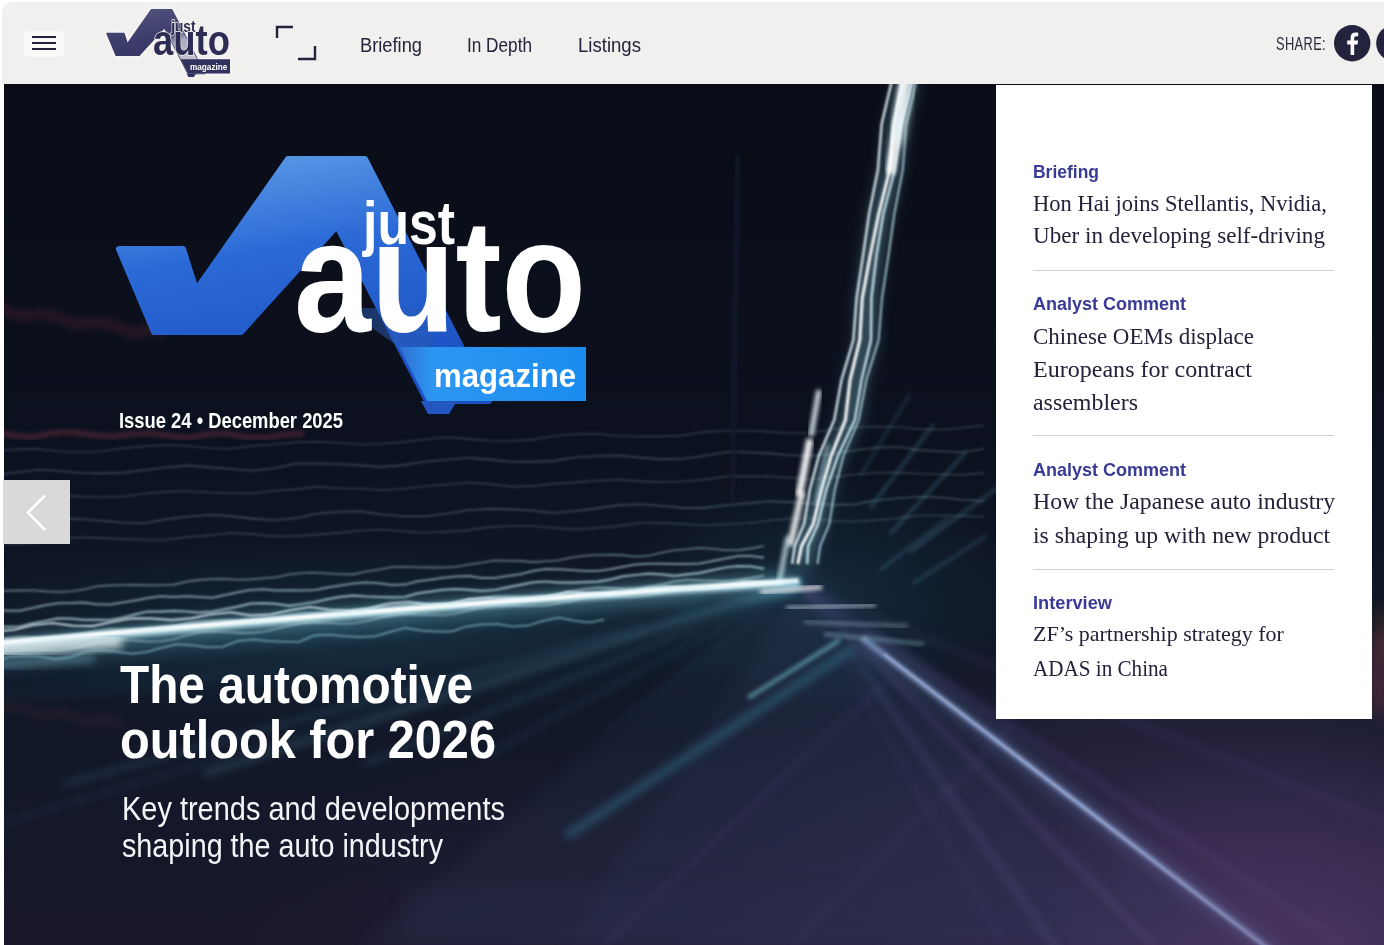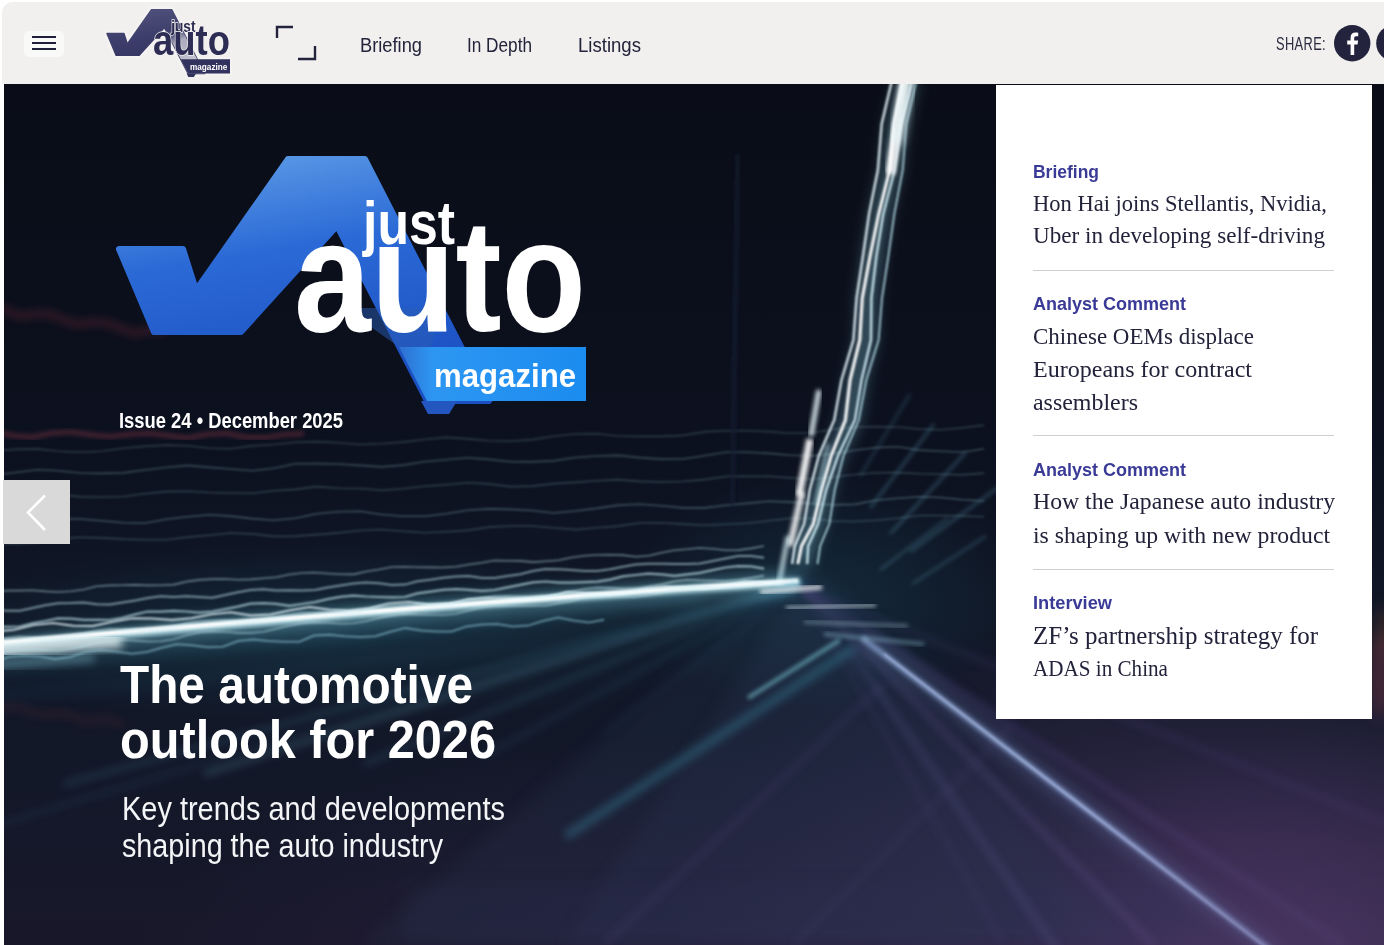--- a/index.html
+++ b/index.html
@@ -153,21 +153,21 @@
 <div id="lb2" style="position:absolute;left:1033px;top:293.8px;font-family:'Liberation Sans',sans-serif;font-size:19px;font-weight:bold;color:#3a3a97;line-height:1;white-space:nowrap;letter-spacing:0;transform:scaleX(0.9472);transform-origin:0 0">Analyst Comment</div>
 <div id="t2a" style="position:absolute;left:1033px;top:324.5px;font-family:'Liberation Serif',serif;font-size:23.5px;font-weight:normal;color:#22223a;line-height:1;white-space:nowrap;letter-spacing:0;transform:scaleX(0.9786);transform-origin:0 0">Chinese OEMs displace</div>
 <div id="t2b" style="position:absolute;left:1033px;top:357.6px;font-family:'Liberation Serif',serif;font-size:23.5px;font-weight:normal;color:#22223a;line-height:1;white-space:nowrap;letter-spacing:0;transform:scaleX(1.0233);transform-origin:0 0">Europeans for contract</div>
 <div id="t2c" style="position:absolute;left:1033px;top:390.8px;font-family:'Liberation Serif',serif;font-size:23.5px;font-weight:normal;color:#22223a;line-height:1;white-space:nowrap;letter-spacing:0;transform:scaleX(1.0182);transform-origin:0 0">assemblers</div>
 <div style="position:absolute;left:1033px;top:435px;width:301px;height:1px;background:#d0d0d0"></div>
 <div id="lb3" style="position:absolute;left:1033px;top:460.0px;font-family:'Liberation Sans',sans-serif;font-size:19px;font-weight:bold;color:#3a3a97;line-height:1;white-space:nowrap;letter-spacing:0;transform:scaleX(0.9472);transform-origin:0 0">Analyst Comment</div>
 <div id="t3a" style="position:absolute;left:1033px;top:490.4px;font-family:'Liberation Serif',serif;font-size:23.5px;font-weight:normal;color:#22223a;line-height:1;white-space:nowrap;letter-spacing:0;transform:scaleX(1.0104);transform-origin:0 0">How the Japanese auto industry</div>
 <div id="t3b" style="position:absolute;left:1033px;top:523.5px;font-family:'Liberation Serif',serif;font-size:23.5px;font-weight:normal;color:#22223a;line-height:1;white-space:nowrap;letter-spacing:0;transform:scaleX(1.0089);transform-origin:0 0">is shaping up with new product</div>
 <div style="position:absolute;left:1033px;top:568.5px;width:301px;height:1px;background:#d0d0d0"></div>
 <div id="lb4" style="position:absolute;left:1033px;top:592.9px;font-family:'Liberation Sans',sans-serif;font-size:19px;font-weight:bold;color:#3a3a97;line-height:1;white-space:nowrap;letter-spacing:0;transform:scaleX(0.9590);transform-origin:0 0">Interview</div>
-<div id="t4a" style="position:absolute;left:1033px;top:623.4px;font-family:'Liberation Serif',serif;font-size:25px;font-weight:normal;color:#22223a;line-height:1;white-space:nowrap;letter-spacing:0;transform:scaleX(0.9991);transform-origin:0 0">ZF’s partnership strategy for</div>
+<div id="t4a" style="position:absolute;left:1033px;top:623.4px;font-family:'Liberation Serif',serif;font-size:22px;font-weight:normal;color:#22223a;line-height:1;white-space:nowrap;letter-spacing:0;transform:scaleX(0.9991);transform-origin:0 0">ZF’s partnership strategy for</div>
 <div id="t4b" style="position:absolute;left:1033px;top:656.5px;font-family:'Liberation Serif',serif;font-size:23.5px;font-weight:normal;color:#22223a;line-height:1;white-space:nowrap;letter-spacing:0;transform:scaleX(0.8991);transform-origin:0 0">ADAS in China</div>
 <div style="position:absolute;left:2px;top:2px;right:0;height:82px;background:#f1f0ee;border-radius:10px 0 0 0"></div>
 <div style="position:absolute;left:24px;top:31px;width:40px;height:26px;background:rgba(255,255,255,.6);border-radius:5px"></div>
 <div style="position:absolute;left:31.5px;top:36.2px;width:24.5px;height:2.3px;background:#20203a"></div>
 <div style="position:absolute;left:31.5px;top:42.2px;width:24.5px;height:2.3px;background:#20203a"></div>
 <div style="position:absolute;left:31.5px;top:48.2px;width:24.5px;height:2.3px;background:#20203a"></div>
 <svg width="123" height="64.5" viewBox="0 0 467 245" style="position:absolute;left:107px;top:9px;overflow:visible">
       <defs>
         <linearGradient id="sgA" x1="0" y1="0" x2="0.25" y2="1">
 <stop offset="0" stop-color="#54547f"></stop>

